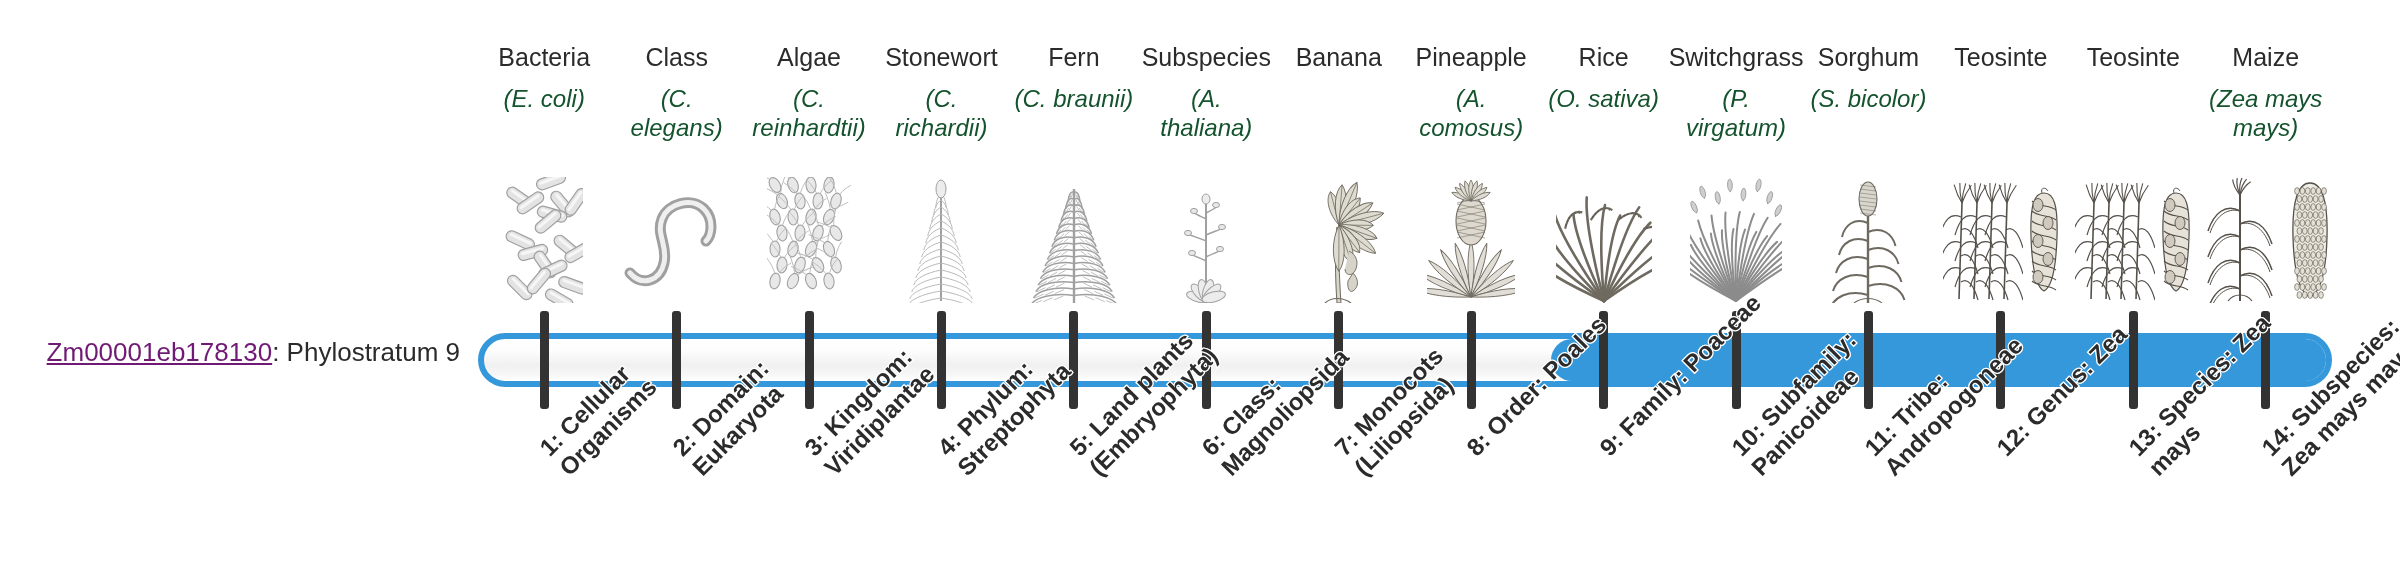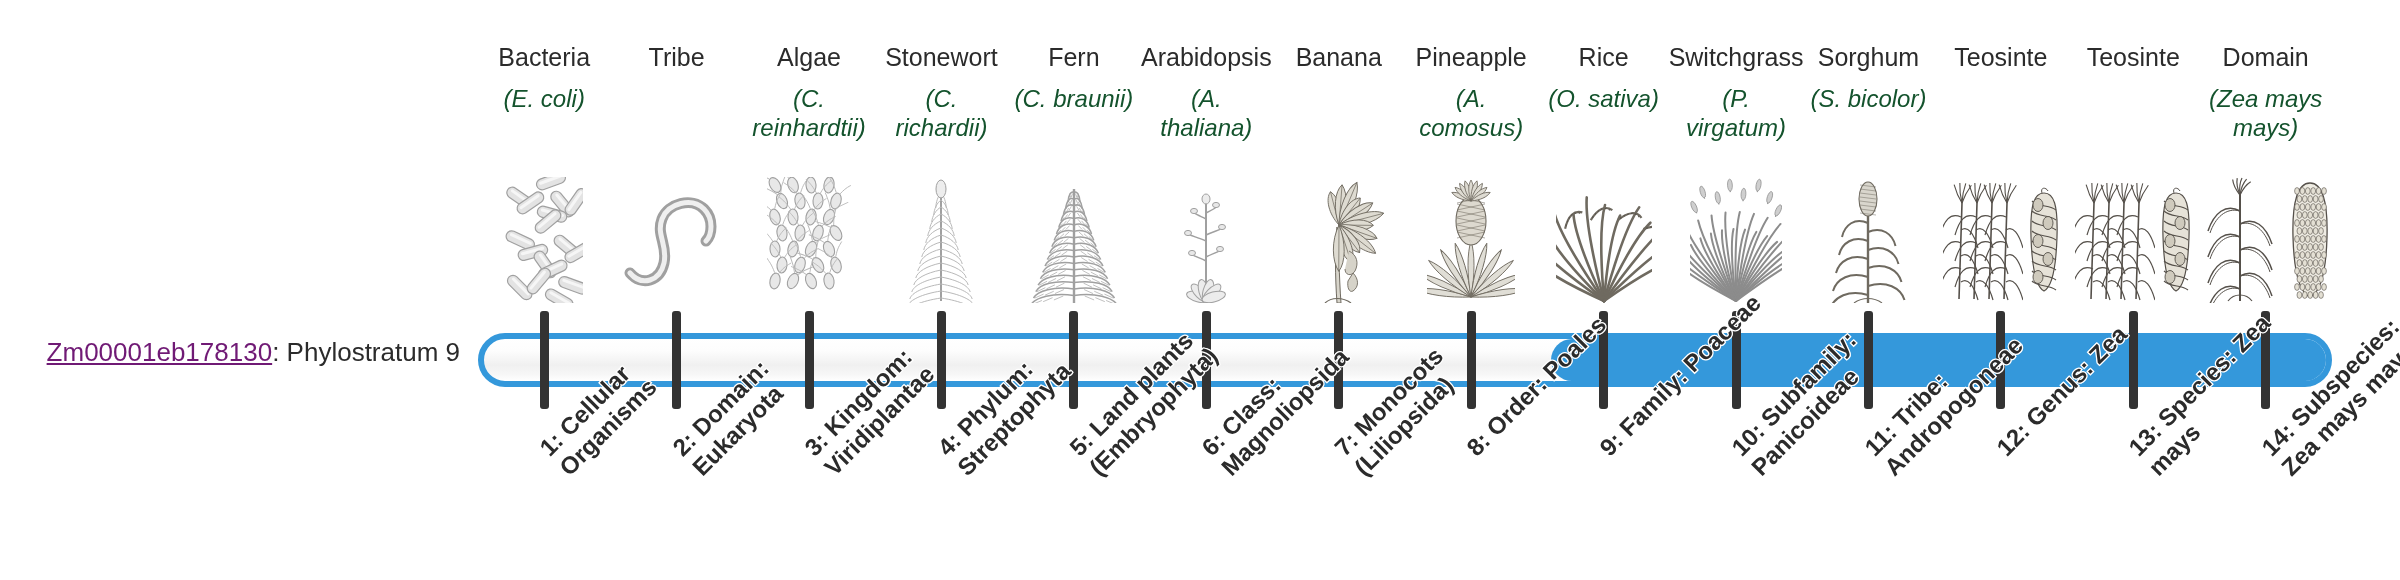--- a/index.html
+++ b/index.html
@@ -243,21 +243,22 @@
               <rect x="3" y="2.5" width="24" height="3" rx="1.5" fill="#f6f6f6"></rect>
             </g>
             <g transform="translate(44,110) rotate(30)">
               <rect x="0" y="0" width="30" height="11" rx="5.5" fill="#e3e3e3" stroke="#a0a0a0" stroke-width="1.2"></rect>
               <rect x="3" y="2.5" width="24" height="3" rx="1.5" fill="#f6f6f6"></rect>
             </g>
           </svg>
         </div>
       </div>
       <div class="col">
-        <div class="col-common">Tribe</div>
+        <div class="col-common">Class</div>
+        <div class="col-sci">(C. elegans)</div>
         <div class="col-art">
           <svg width="110" height="126" viewBox="0 0 110 126">
         <path d="M8 96 C20 110 38 104 42 86 C46 68 34 58 40 42 C46 26 70 20 82 32 C92 42 90 58 84 64" fill="none" stroke="#a0a0a0" stroke-width="11" stroke-linecap="round"></path>
         <path d="M8 96 C20 110 38 104 42 86 C46 68 34 58 40 42 C46 26 70 20 82 32 C92 42 90 58 84 64" fill="none" stroke="#efefef" stroke-width="5" stroke-linecap="round"></path>
       </svg>
         </div>
       </div>
       <div class="col">
         <div class="col-common">Algae</div>
         <div class="col-sci">(C. reinhardtii)</div>
@@ -559,21 +560,21 @@
             <path d="M34.3 118.9625 l-9.415999999999999 4" stroke="#b9b9b9" stroke-width="0.9" fill="none"></path>
             <path d="M55.7 118.9625 l9.415999999999999 4" stroke="#b9b9b9" stroke-width="0.9" fill="none"></path>
             <path d="M23.6 120.65 l-9.415999999999999 4" stroke="#b9b9b9" stroke-width="0.9" fill="none"></path>
             <path d="M66.4 120.65 l9.415999999999999 4" stroke="#b9b9b9" stroke-width="0.9" fill="none"></path>
             <path d="M12.900000000000006 123.4625 l-9.415999999999999 4" stroke="#b9b9b9" stroke-width="0.9" fill="none"></path>
             <path d="M77.1 123.4625 l9.415999999999999 4" stroke="#b9b9b9" stroke-width="0.9" fill="none"></path>
           </svg>
         </div>
       </div>
       <div class="col">
-        <div class="col-common">Arabidopsis</div>
+        <div class="col-common">Subspecies</div>
         <div class="col-sci">(A. thaliana)</div>
         <div class="col-art">
           <svg width="76" height="126" viewBox="0 0 76 126">
             <path d="M38 126 L38 26" stroke="#a0a0a0" stroke-width="2" fill="none"></path>
             <path d="M38 42 C30 38 24 36 26 34" fill="none" stroke="#a0a0a0" stroke-width="1.5"></path>
             <ellipse cx="26" cy="34" rx="3.5" ry="2.6" fill="#e8e8e8" stroke="#a0a0a0" stroke-width="1"></ellipse>
             <path d="M38 36 C46 32 50 30 48 28" fill="none" stroke="#a0a0a0" stroke-width="1.5"></path>
             <ellipse cx="48" cy="28" rx="3.5" ry="2.6" fill="#e8e8e8" stroke="#a0a0a0" stroke-width="1"></ellipse>
             <path d="M38 64 C30 60 18 58 20 56" fill="none" stroke="#a0a0a0" stroke-width="1.5"></path>
             <ellipse cx="20" cy="56" rx="3.5" ry="2.6" fill="#e8e8e8" stroke="#a0a0a0" stroke-width="1"></ellipse>
@@ -1194,21 +1195,21 @@
               <ellipse cx="18" cy="36" rx="5" ry="6.5" fill="#cfcabd" stroke="#55504a" stroke-width="0.9"></ellipse>
               <ellipse cx="8" cy="54" rx="5" ry="6.5" fill="#cfcabd" stroke="#55504a" stroke-width="0.9"></ellipse>
               <ellipse cx="18" cy="72" rx="5" ry="6.5" fill="#cfcabd" stroke="#55504a" stroke-width="0.9"></ellipse>
               <ellipse cx="8" cy="90" rx="5" ry="6.5" fill="#cfcabd" stroke="#55504a" stroke-width="0.9"></ellipse>
               <path d="M12 6 C10 0 16 0 18 4" fill="none" stroke="#55504a" stroke-width="1"></path>
             </g>
           </svg>
         </div>
       </div>
       <div class="col">
-        <div class="col-common">Domain</div>
+        <div class="col-common">Maize</div>
         <div class="col-sci">(Zea mays mays)</div>
         <div class="col-art">
           <svg width="84" height="126" viewBox="0 0 84 126">
             <path d="M40 124 L40 18" stroke="#55504a" stroke-width="2" fill="none"></path>
             <path d="M40 34 C26 26 14 36 8 54" fill="none" stroke="#55504a" stroke-width="1.5"></path>
             <path d="M40 34 C26 30 15 41 10 56" fill="none" stroke="#55504a" stroke-width="1"></path>
             <path d="M40 47 C54 39 66 49 72 67" fill="none" stroke="#55504a" stroke-width="1.5"></path>
             <path d="M40 47 C54 43 65 54 70 69" fill="none" stroke="#55504a" stroke-width="1"></path>
             <path d="M40 60 C26 52 14 62 8 80" fill="none" stroke="#55504a" stroke-width="1.5"></path>
             <path d="M40 60 C26 56 15 67 10 82" fill="none" stroke="#55504a" stroke-width="1"></path>

